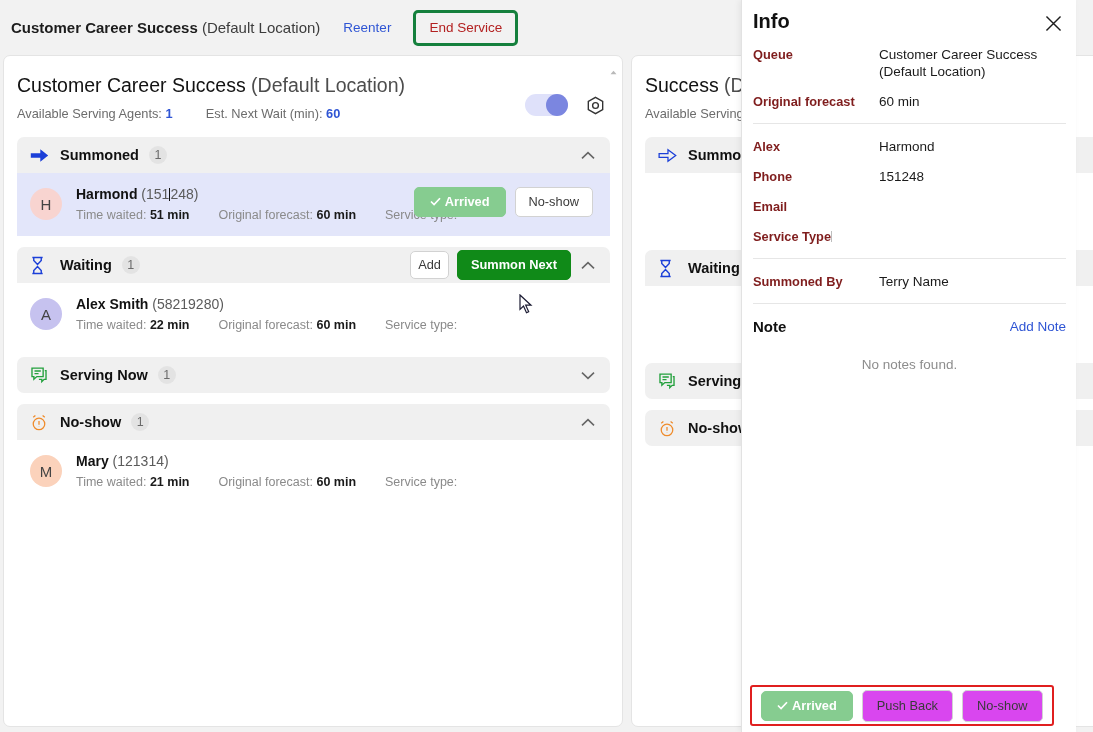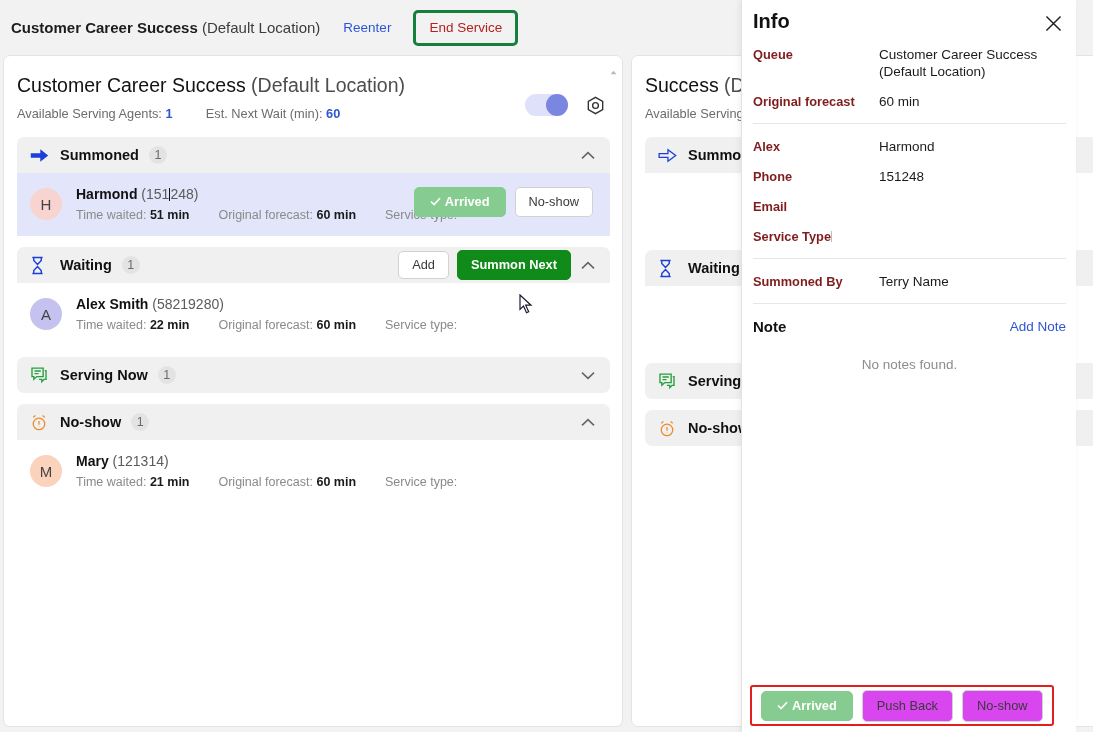--- a/index.html
+++ b/index.html
@@ -85,21 +85,21 @@
   .sec-count {
     margin-left: 10px; font-size: 12.5px; color: #6b6b6b;
     background: #e3e3e3; border-radius: 9px; min-width: 18px; height: 18px;
     display: inline-flex; align-items: center; justify-content: center; padding: 0 5px;
   }
   .sec-spacer { flex: 1; }
   .chev { width: 22px; height: 22px; display: flex; align-items: center; justify-content: center; margin-left: 6px; }
 
   .btn-sm {
     font-family: inherit; font-size: 12.8px;
-    border-radius: 5px; padding: 5px 13px 6px; cursor: pointer;
+    border-radius: 5px; padding: 5px 7px 6px; cursor: pointer;
     border: 1px solid #d2d2d2; background: #fff; color: #3a3a3a;
   }
   .btn-primary { background: #108a18; border-color: #108a18; color: #fff; font-weight: 700; margin-left: 8px; padding: 6px 13px 7px;}
 
   .section-body { background: #fff; border-radius: 0 0 7px 7px; }
   .section-body.empty { height: 66px; }
 
   .person-row {
     display: flex; align-items: center;
     padding: 13px 13px 14px 13px;

